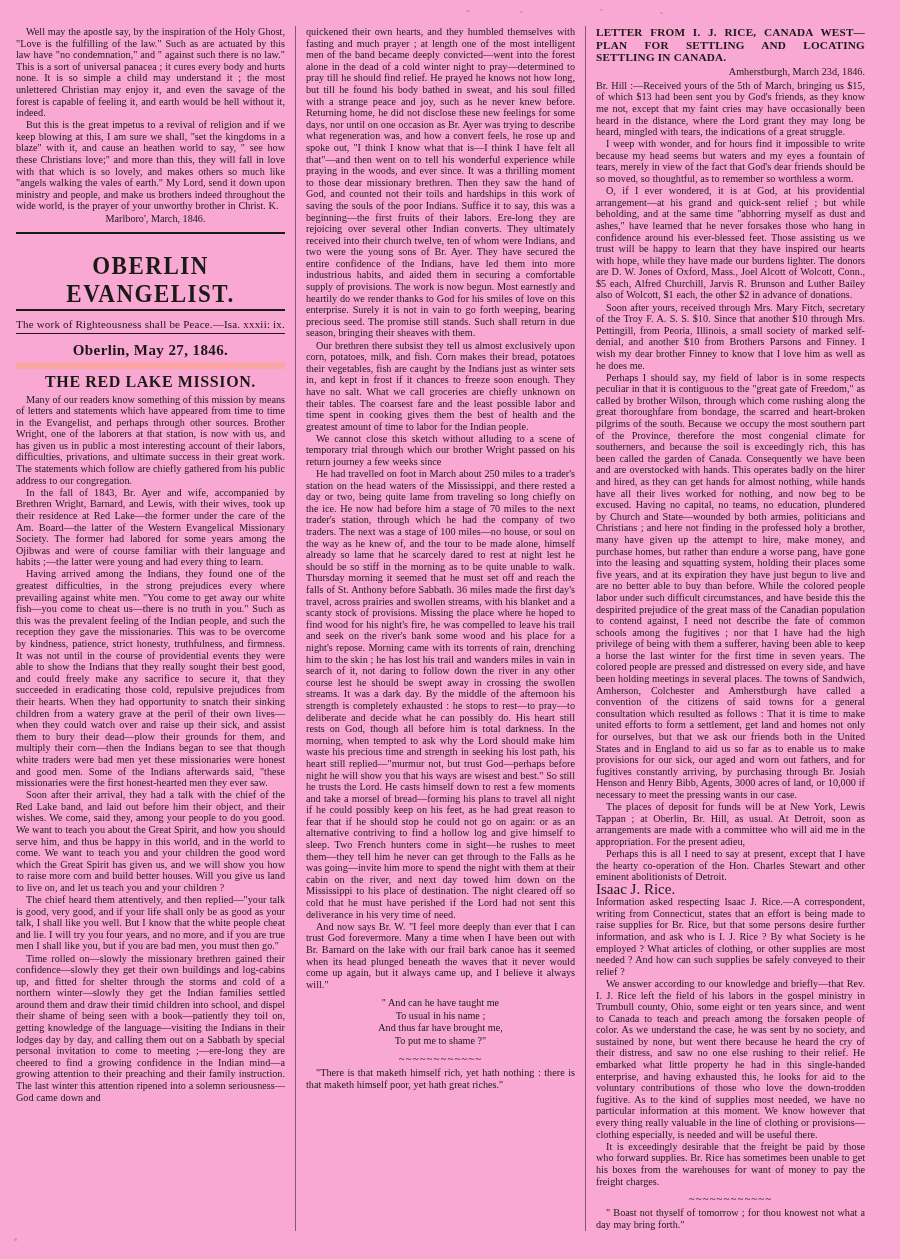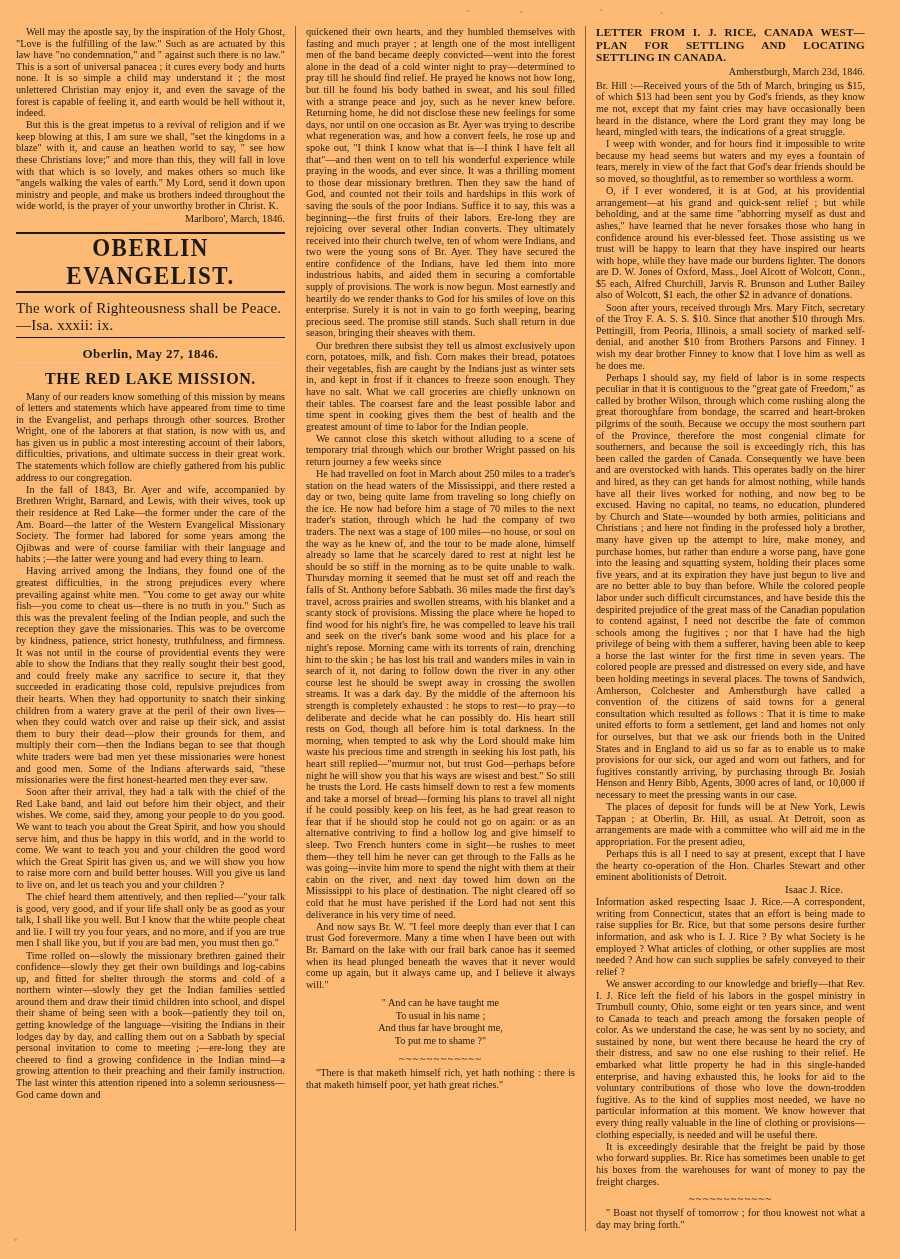--- a/index.html
+++ b/index.html
@@ -11,21 +11,21 @@
     width: 900px;
     height: 1259px;
     font-family: "Liberation Serif", serif;
     color: #1a1a16;
     overflow: hidden;
   }
   .page {
     position: relative;
     width: 900px;
     height: 1259px;
-    background: #fdba74;
+    background: #f9a8d4;
     padding: 0;
     box-sizing: border-box;
   }
   .columns {
     display: flex;
     width: 880px;
     margin: 0 auto;
     padding-top: 26px;
     box-sizing: border-box;
   }
@@ -47,65 +47,64 @@
     text-justify: inter-word;
     font-size: 10.2px;
     line-height: 11.6px;
     text-indent: 10px;
     hyphens: auto;
     -webkit-hyphens: auto;
     word-spacing: 0.2px;
   }
   p.noindent { text-indent: 0; }
   .signature {
-    text-align: right;
-    font-size: 11px;
+    font-size: 15px;
     line-height: 12px;
     margin: 0 0 1px 0;
     padding-right: 22px;
   }
   .signature-left {
-    text-align: right;
+    text-align: center;
     font-size: 10.2px;
     line-height: 12px;
     margin: 0 0 2px 0;
     text-indent: 10px;
   }
   
   .masthead {
     margin: 7px 0 3px 0;
     text-align: center;
     border-top: 2px solid #1a1a16;
     border-bottom: 2px solid #1a1a16;
-    padding: 3px 0 4px 0;
+    padding: 21px 0 4px 0;
   }
   .masthead-title {
     font-family: "Liberation Serif", serif;
     font-size: 23px;
     font-weight: bold;
     letter-spacing: 1.5px;
     line-height: 25px;
     transform: scaleY(1.12);
     display: block;
   }
   .motto {
-    text-align: left;
-    font-size: 15px;
+    text-align: right;
+    font-size: 11px;
     padding: 4px 0 3px 0;
     border-bottom: 1px solid #1a1a16;
     margin-bottom: 2px;
     letter-spacing: 0.2px;
   }
   .issue-line {
     text-align: center;
-    font-size: 13px;
+    font-size: 15px;
     font-weight: bold;
     padding: 6px 0 3px 0;
     letter-spacing: 0.4px;
-    border-bottom: 1px solid #fca5a5;
+    border-bottom: 7px solid #fca5a5;
     margin-bottom: 4px;
   }
   .section-head {
     text-align: center;
     font-size: 16px;
     font-weight: bold;
     letter-spacing: 0.6px;
     margin: 3px 0 3px 0;
   }
   .col-head {

